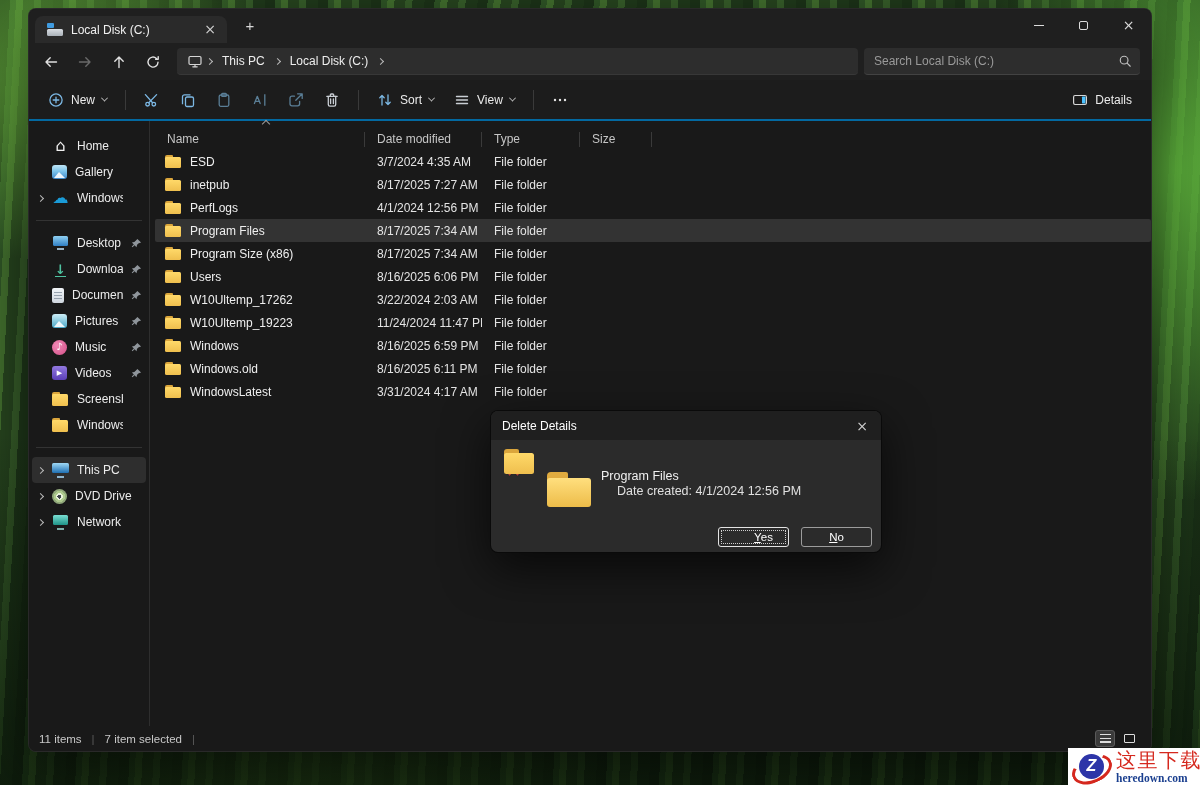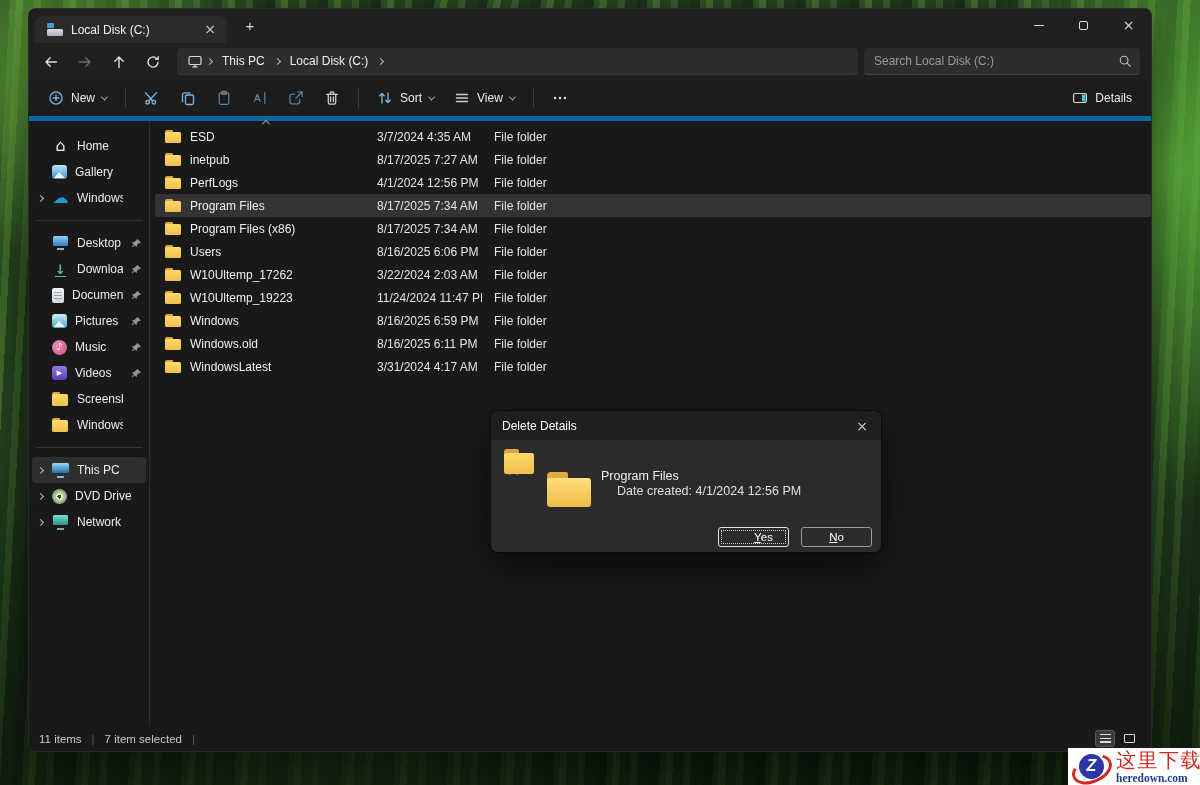--- a/index.html
+++ b/index.html
@@ -64,21 +64,21 @@
   }
   .search-box input::placeholder{ color:#9a9a9a; }
 
   
   .chev{ width:6px; height:6px; border-right:1.4px solid #b9b9b9; border-bottom:1.4px solid #b9b9b9; display:inline-block; flex:none; }
   .chev.r{ transform:rotate(-45deg); }
   .chev.d{ transform:rotate(45deg) translate(-1px,-1px); }
   .chev.sm{ width:5px; height:5px; border-width:1.2px; }
 
   
-  .toolbar{ height:41px; background:#1c1c1c; border-bottom:5px solid #0369a1; display:flex; align-items:center; padding:0 10px; gap:2px; }
+  .toolbar{ height:41px; background:#1c1c1c; border-bottom:2px solid #0369a1; display:flex; align-items:center; padding:0 10px; gap:2px; }
   .tb-btn{ height:30px; display:flex; align-items:center; gap:7px; padding:0 9px; border-radius:4px; color:#ebebeb; }
   .tb-ico{ display:flex; align-items:center; }
   .tb-sep{ width:1px; height:20px; background:#3a3a3a; margin:0 7px; flex:none; }
   .c-bright{ color:#7cb8e4; } .c-dim{ color:#5a7e96; } .c-gray{ color:#c9ced4; }
   .tb-right{ margin-left:auto; }
 
   
   .wbody{ position:relative; height:638px; display:flex; }
 
   
@@ -531,20 +531,27 @@
               </span>
               <span class="sic i-network"></span>
               <span class="side-label">Network</span>
               <span class="pin" style="visibility: hidden;"></span>
             </div>
           </div>
       </div>
 
       <div class="filearea">
         <div class="sortcaret"></div>
+        <div class="fhead fgrid">
+
+        <div class="hcell"><span>Name</span></div>
+            <div class="hcell"><span>Date modified</span></div>
+            <div class="hcell"><span>Type</span></div>
+            <div class="hcell"><span>Size</span></div>
+          </div>
         <div>
 
         <div class="frow fgrid">
               <div class="cell name">
                 <span class="fldr"></span>
                 <span>ESD</span>
               </div>
               <div class="cell">3/7/2024 4:35 AM</div>
               <div class="cell">File folder</div>
               <div class="cell"></div>
@@ -572,21 +579,21 @@
                 <span class="fldr"></span>
                 <span>Program Files</span>
               </div>
               <div class="cell">8/17/2025 7:34 AM</div>
               <div class="cell">File folder</div>
               <div class="cell"></div>
             </div>
             <div class="frow fgrid">
               <div class="cell name">
                 <span class="fldr"></span>
-                <span>Program Files (x86)</span>
+                <span>Program Size (x86)</span>
               </div>
               <div class="cell">8/17/2025 7:34 AM</div>
               <div class="cell">File folder</div>
               <div class="cell"></div>
             </div>
             <div class="frow fgrid">
               <div class="cell name">
                 <span class="fldr"></span>
                 <span>Users</span>
               </div>

